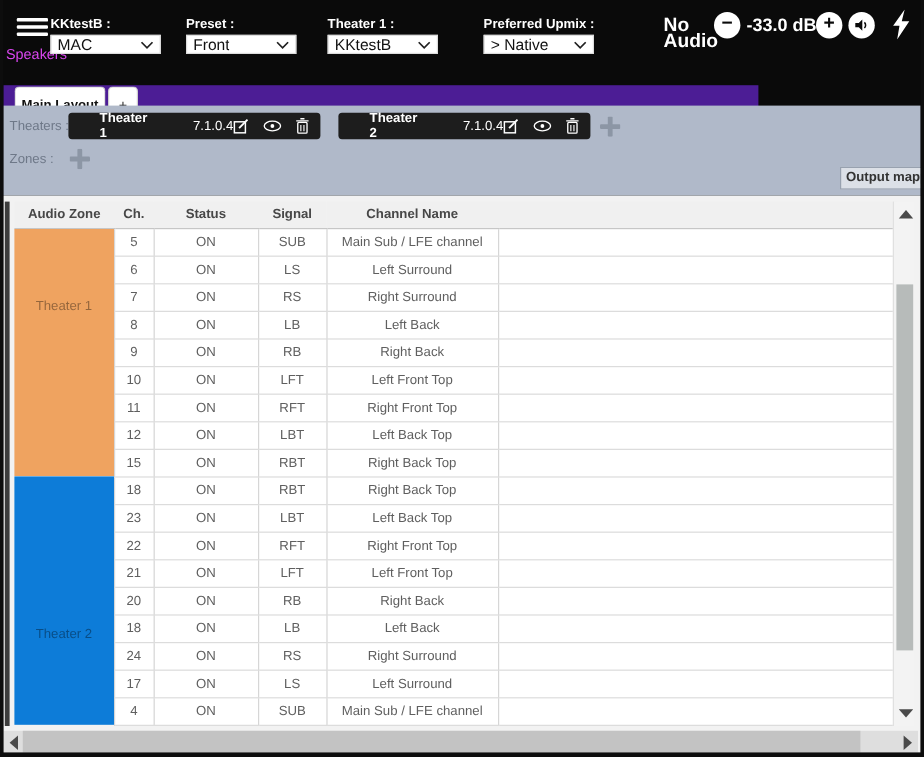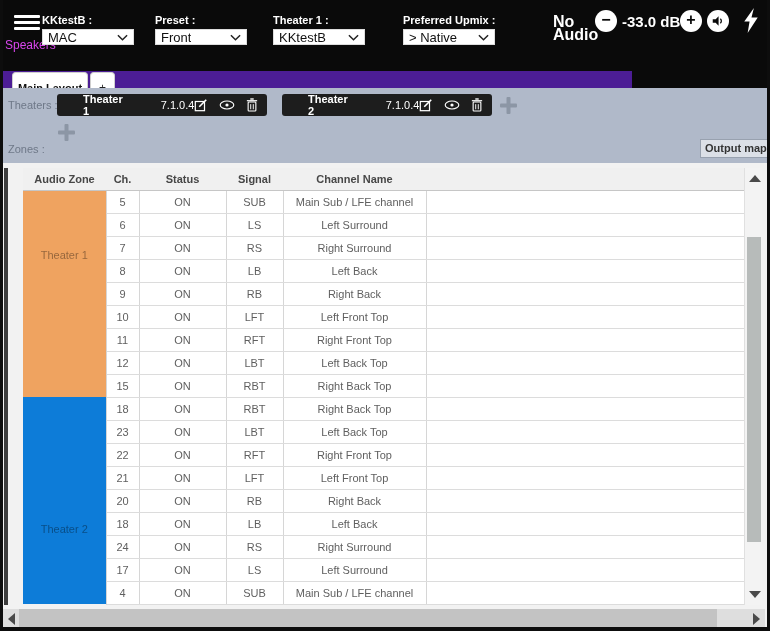--- a/index.html
+++ b/index.html
@@ -25,35 +25,35 @@
 
   
   .tabrow { position:absolute; left:0; top:71px; width:632px; height:31px; background:#4c1d95; }
   .tab { position:absolute; top:1px; height:30px; background:#fff; border-radius:4px 4px 0 0; border:1px solid #cfcfcf; border-bottom:none; display:flex; align-items:center; justify-content:center; cursor:pointer; }
   .tab-main { left:12px; width:76px; font-size:11px; font-weight:bold; color:#111; }
   .tab-add { left:90px; width:25px; font-size:12px; color:#222; }
 
   
   .panel { position:absolute; left:0; top:88px; width:770px; height:75px; background:#b0b9c9; }
   .row-label { position:absolute; font-size:11px; color:#6e7888; }
-  .theaters-label { left:8px; top:11px; } .zones-label { left:8px; top:39px;margin-top:16px; }
+  .theaters-label { left:8px; top:11px; } .zones-label { left:8px; top:39px; }
   .pill { position:absolute; top:6px; width:210px; height:22px; background:#1d1d1d; border-radius:3px; display:flex; align-items:center; color:#fff; font-size:11px; padding:0 10px; cursor:pointer; }
   .pill-1 { left:57px; } .pill-2 { left:282px; }
   .pill .pname { margin-left:16px; font-weight:bold; }
   .pill .pconf { margin-left:38px; }
   .pill .picons { margin-left:auto; display:flex; align-items:center; gap:11px; }
   .pill .picons svg { display:block; cursor:pointer; }
   .add-plus { position:absolute; cursor:pointer; }
   .add-theater { left:500px; top:9px; } .add-zone { left:58px; top:36px; }
   .out-map-btn { position:absolute; left:700px; top:51px; width:95px; height:19px; background:#dce0e7; border:1px solid #98a1af; font-size:11px; font-weight:bold; color:#333; text-align:center; line-height:17px; white-space:nowrap; overflow:hidden; cursor:pointer; }
 
   
   .content { position:absolute; left:0; top:163px; width:770px; height:465px; background:#f2f2f2; }
   .left-strip { position:absolute; left:4px; top:5px; width:4px; height:437px; background:#3d3d3d; }
-  .tbl-wrap { position:absolute; left:23px; top:5px; width:736px; }
+  .tbl-wrap { position:absolute; left:12px; top:5px; width:736px; }
   table { border-collapse:collapse; width:736px; table-layout:fixed; }
   col.c-zone{width:83px;} col.c-ch{width:33px;} col.c-status{width:87px;} col.c-signal{width:57px;} col.c-name{width:143px;} col.c-extra{width:auto;}
   thead th { height:22px; background:#f0f0f0; font-size:11px; font-weight:bold; color:#474747; text-align:center; border-bottom:1px solid #c6c6c6; }
   tbody td { height:23px; background:#fff; font-size:11px; color:#5f5f5f; text-align:center; border-bottom:1px solid #dcdcdc; border-right:1px solid #d6d6d6; }
   tbody td:last-child { border-right:none; }
   td.zone-cell { position:relative; border-bottom:none; padding:0; }
   .zone-label { position:absolute; left:0; width:100%; text-align:center; font-size:11px; color:rgba(0,0,0,0.38); }
   .zone-0 .zone-label { top:58px; }
   .zone-1 .zone-label { top:126px; }
 

